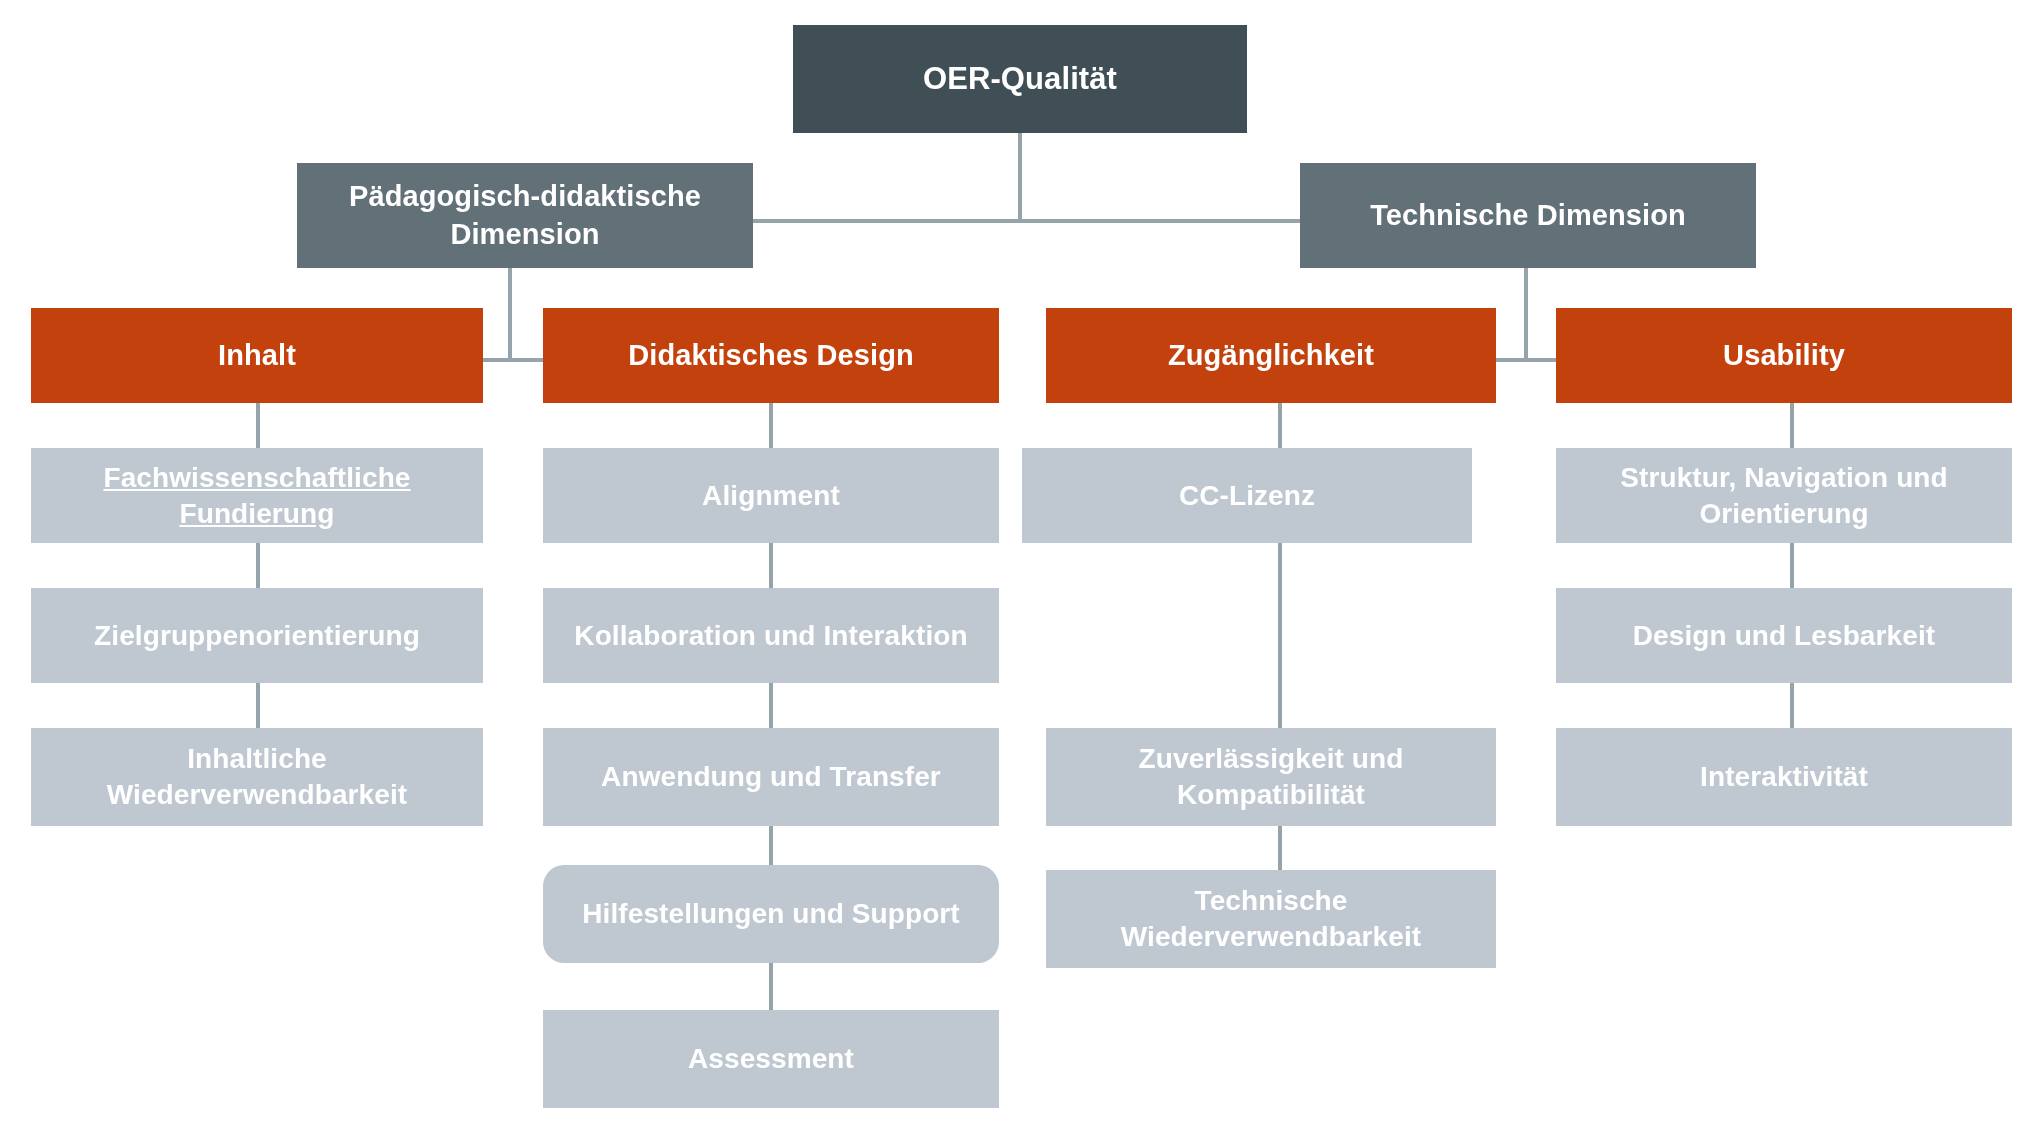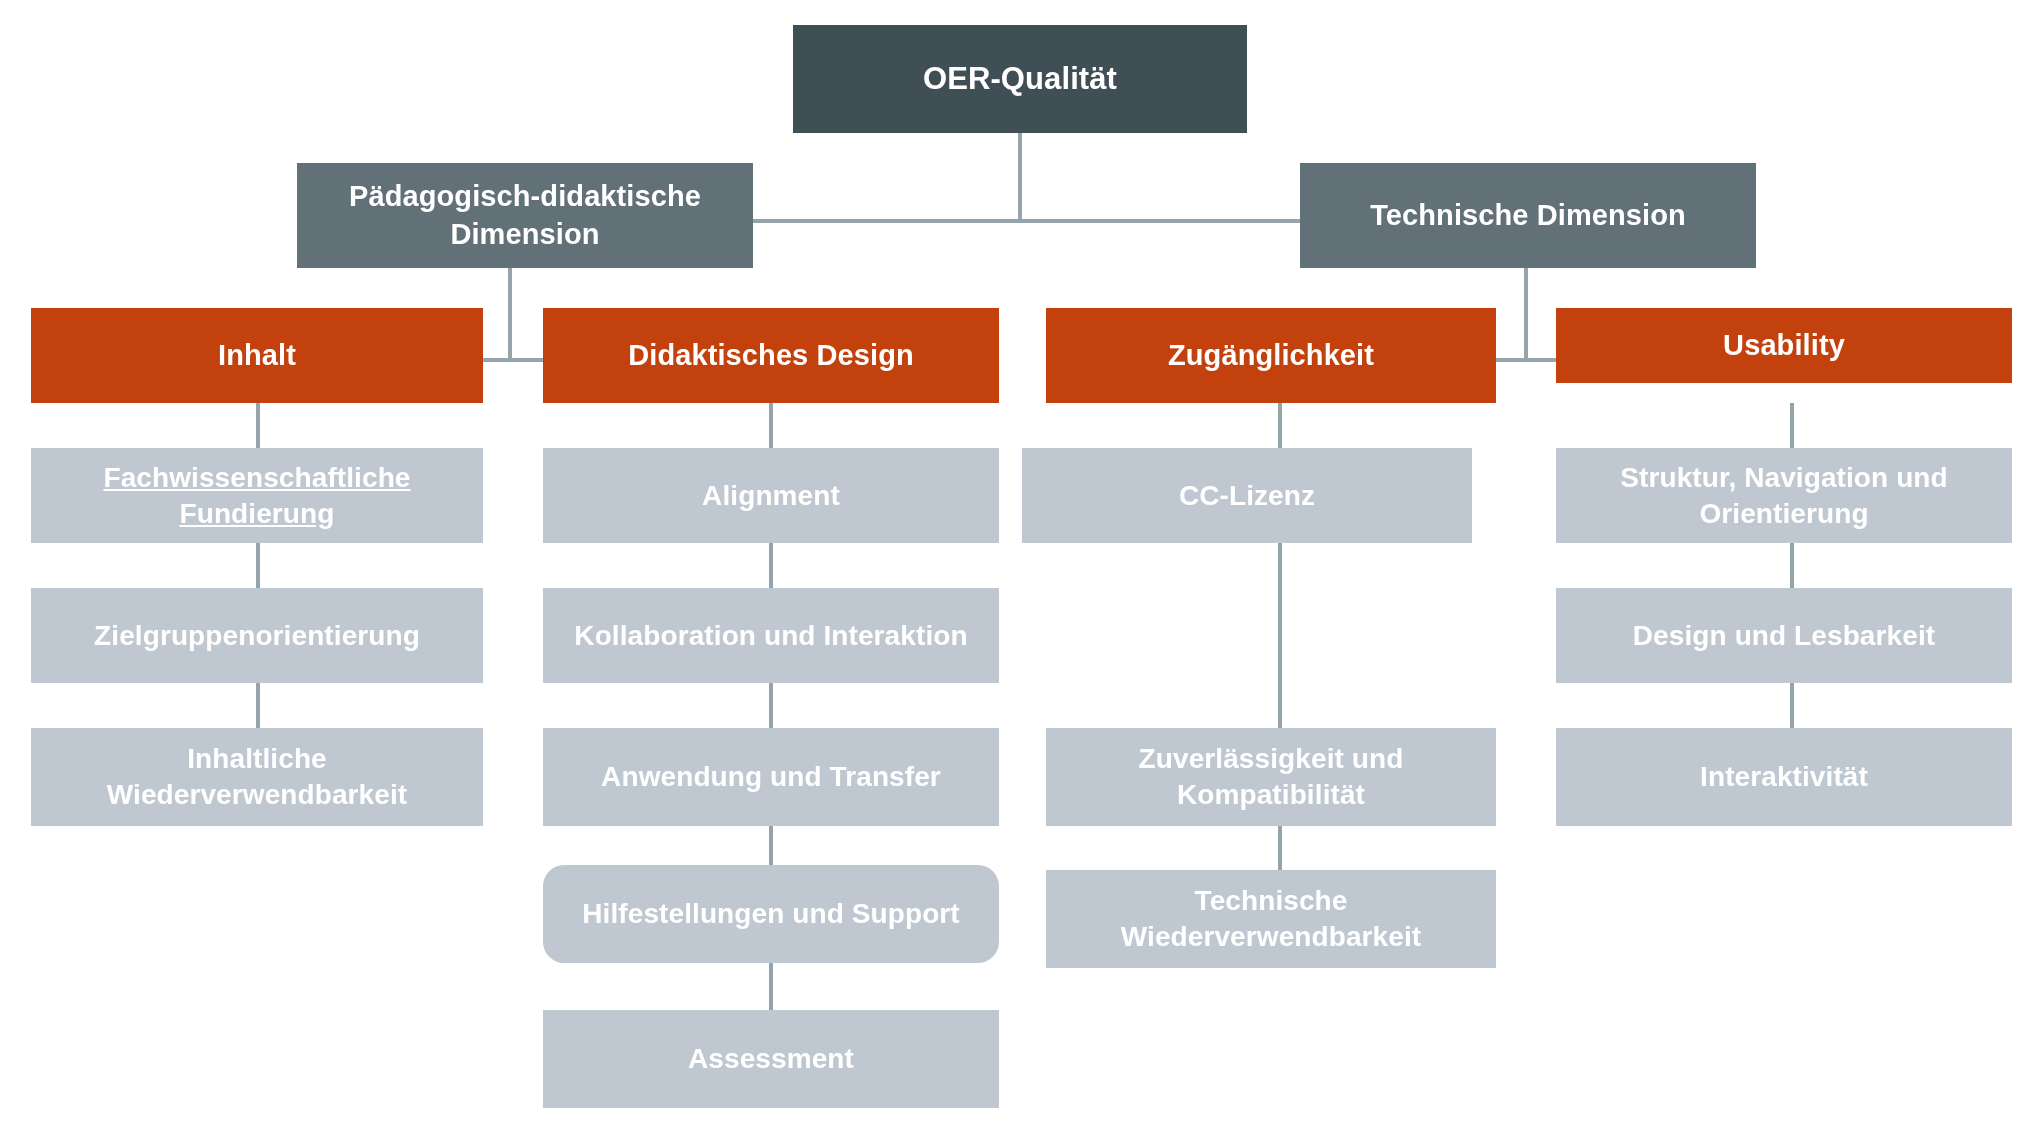--- a/index.html
+++ b/index.html
@@ -72,21 +72,21 @@
   <div class="node lvl2" style="left:286px; top:163px; width:456px; height:105px;margin-left:11px;">Pädagogisch-didaktische Dimension</div>
 
   <div class="node lvl2" style="left:1300px; top:163px; width:456px; height:105px;">Technische Dimension</div>
 
   <div class="node lvl3" style="left:31px; top:308px; width:452px; height:95px;">Inhalt</div>
 
   <div class="node lvl3" style="left:543px; top:308px; width:456px; height:95px;">Didaktisches Design</div>
 
   <div class="node lvl3" style="left:1046px; top:308px; width:450px; height:95px;">Zugänglichkeit</div>
 
-  <div class="node lvl3" style="left:1556px; top:308px; width:456px; height:75px;">Usability</div>
+  <div class="node lvl3" style="left:1556px; top:308px; width:456px; height:95px;">Usability</div>
 
   <div class="node lvl4" style="left:31px; top:448px; width:452px; height:95px;text-decoration:underline;">Fachwissenschaftliche Fundierung</div>
 
   <div class="node lvl4" style="left:31px; top:588px; width:452px; height:95px;">Zielgruppenorientierung</div>
 
   <div class="node lvl4" style="left:31px; top:728px; width:452px; height:98px;">Inhaltliche Wiederverwendbarkeit</div>
 
   <div class="node lvl4" style="left:543px; top:588px; width:456px; height:95px;">Kollaboration und Interaktion</div>
 
   <div class="node lvl4" style="left:543px; top:448px; width:456px; height:95px;">Alignment</div>

